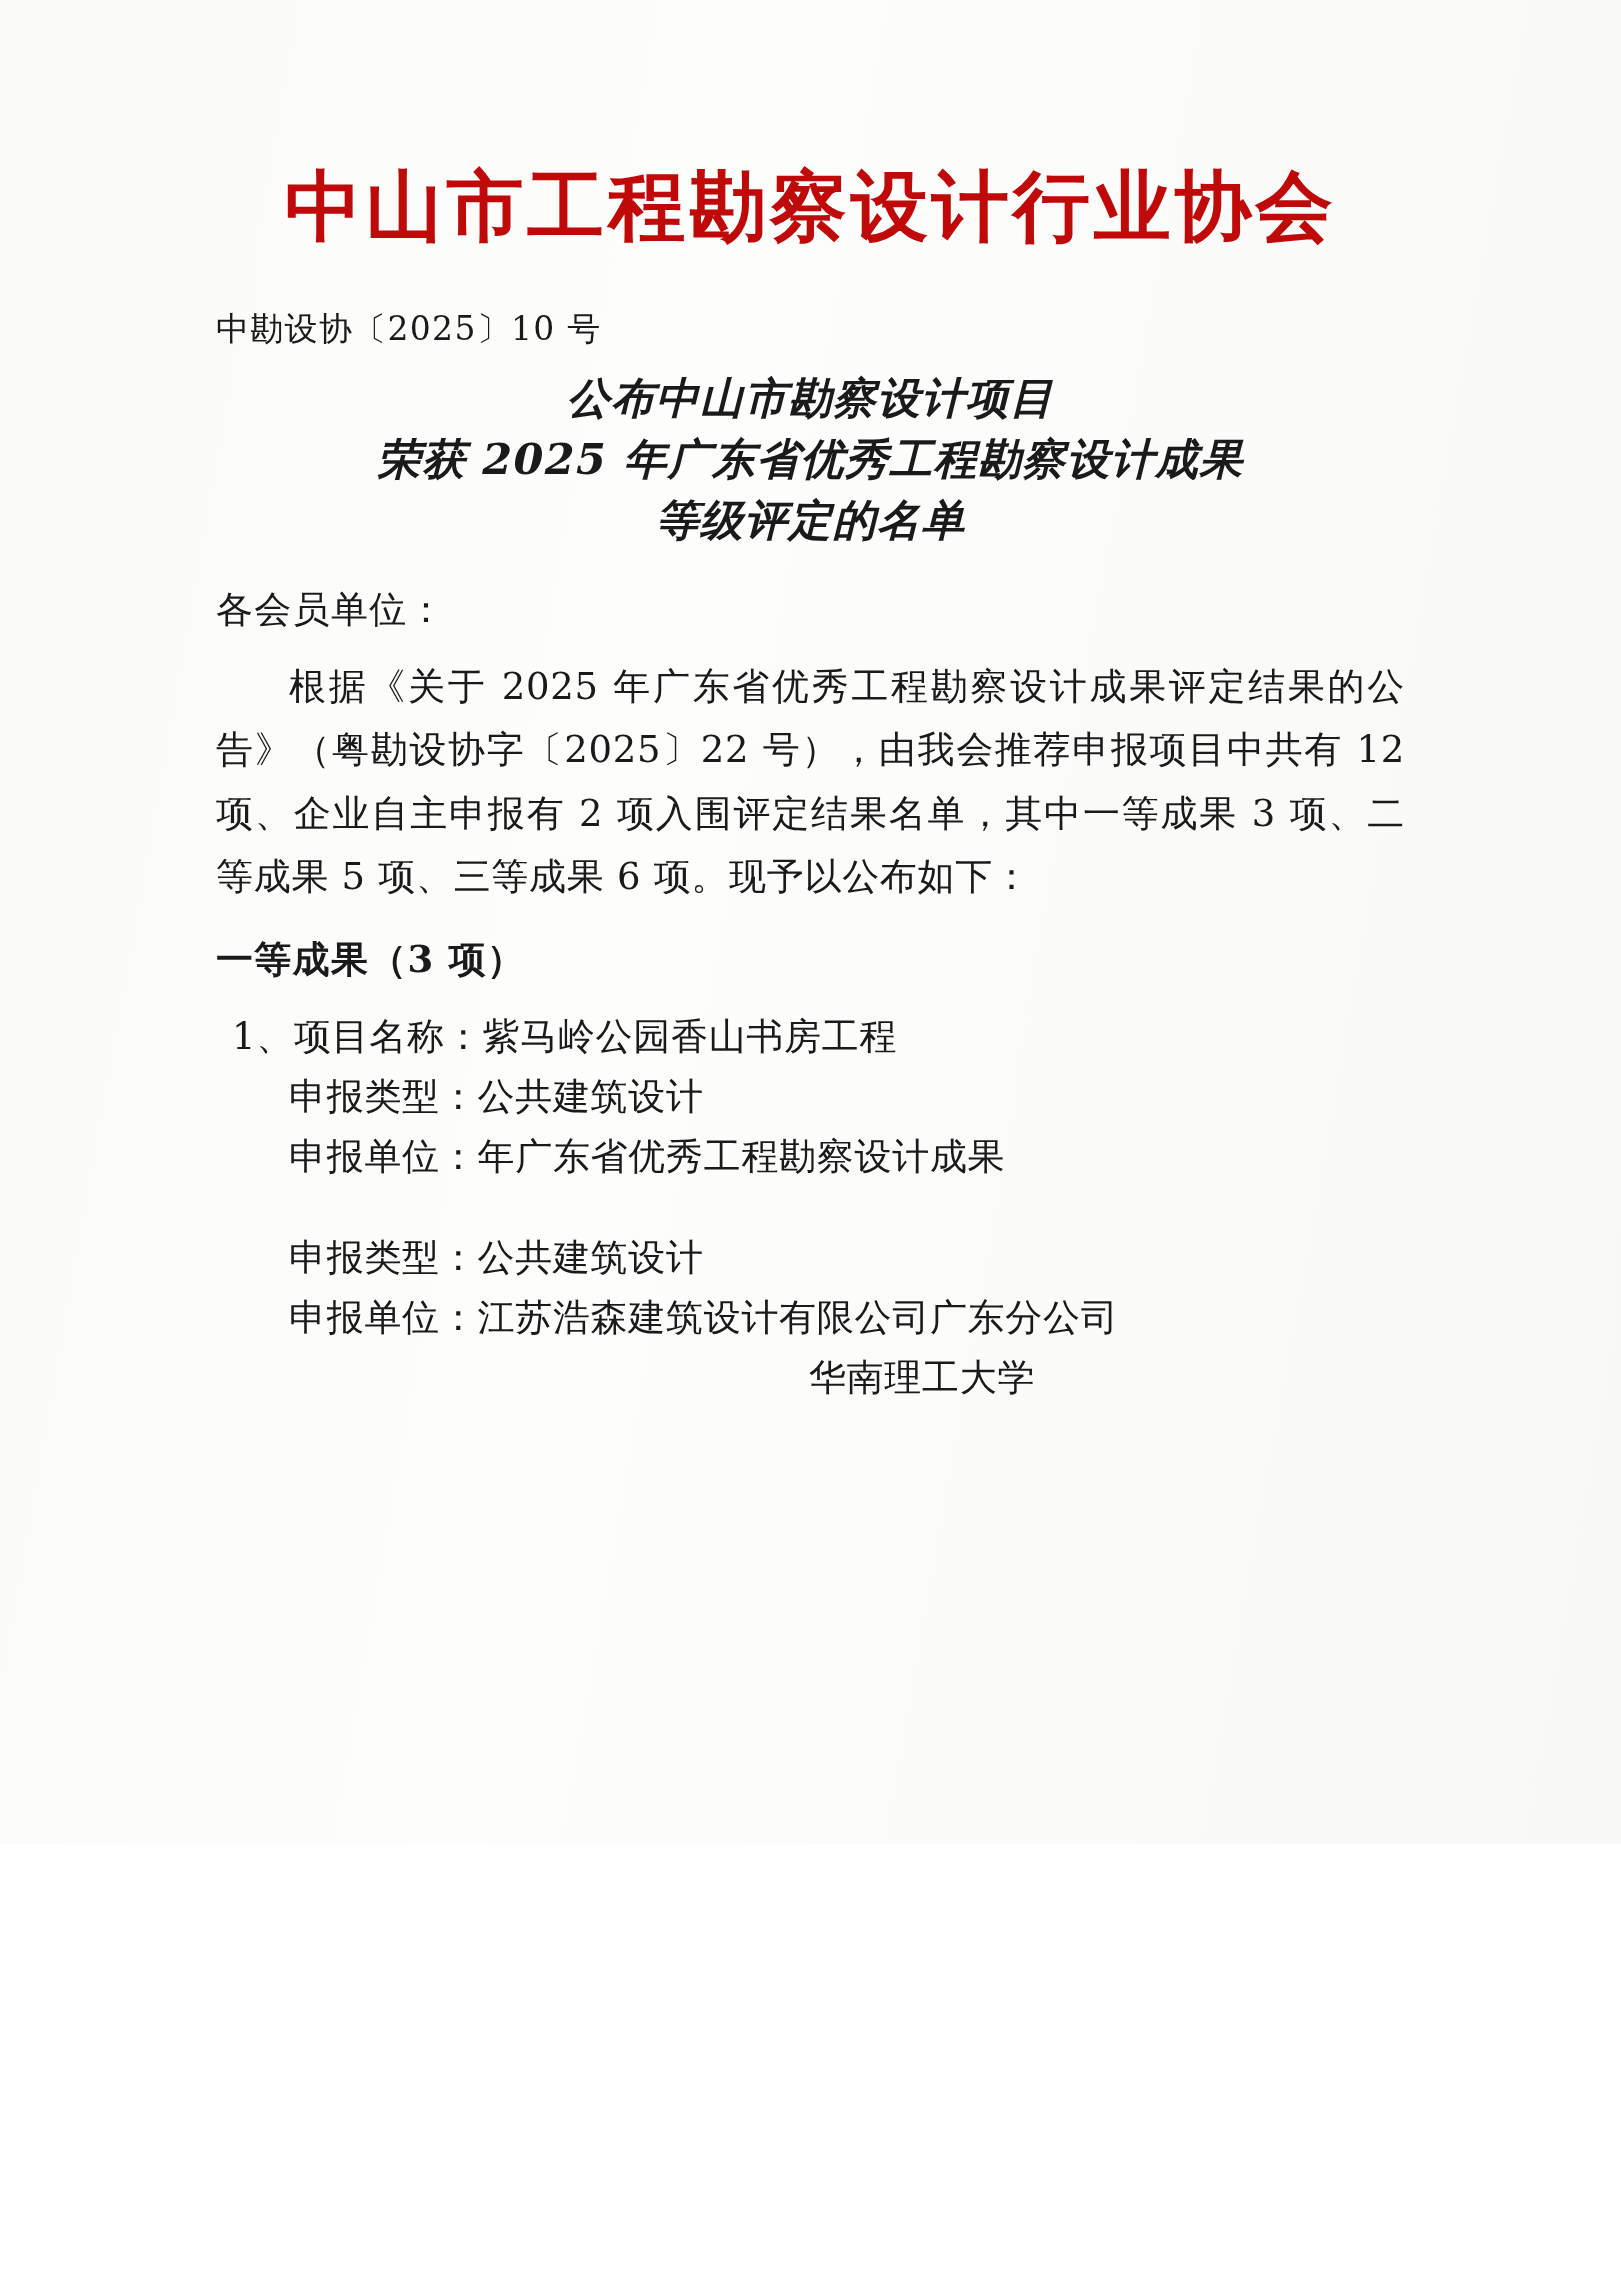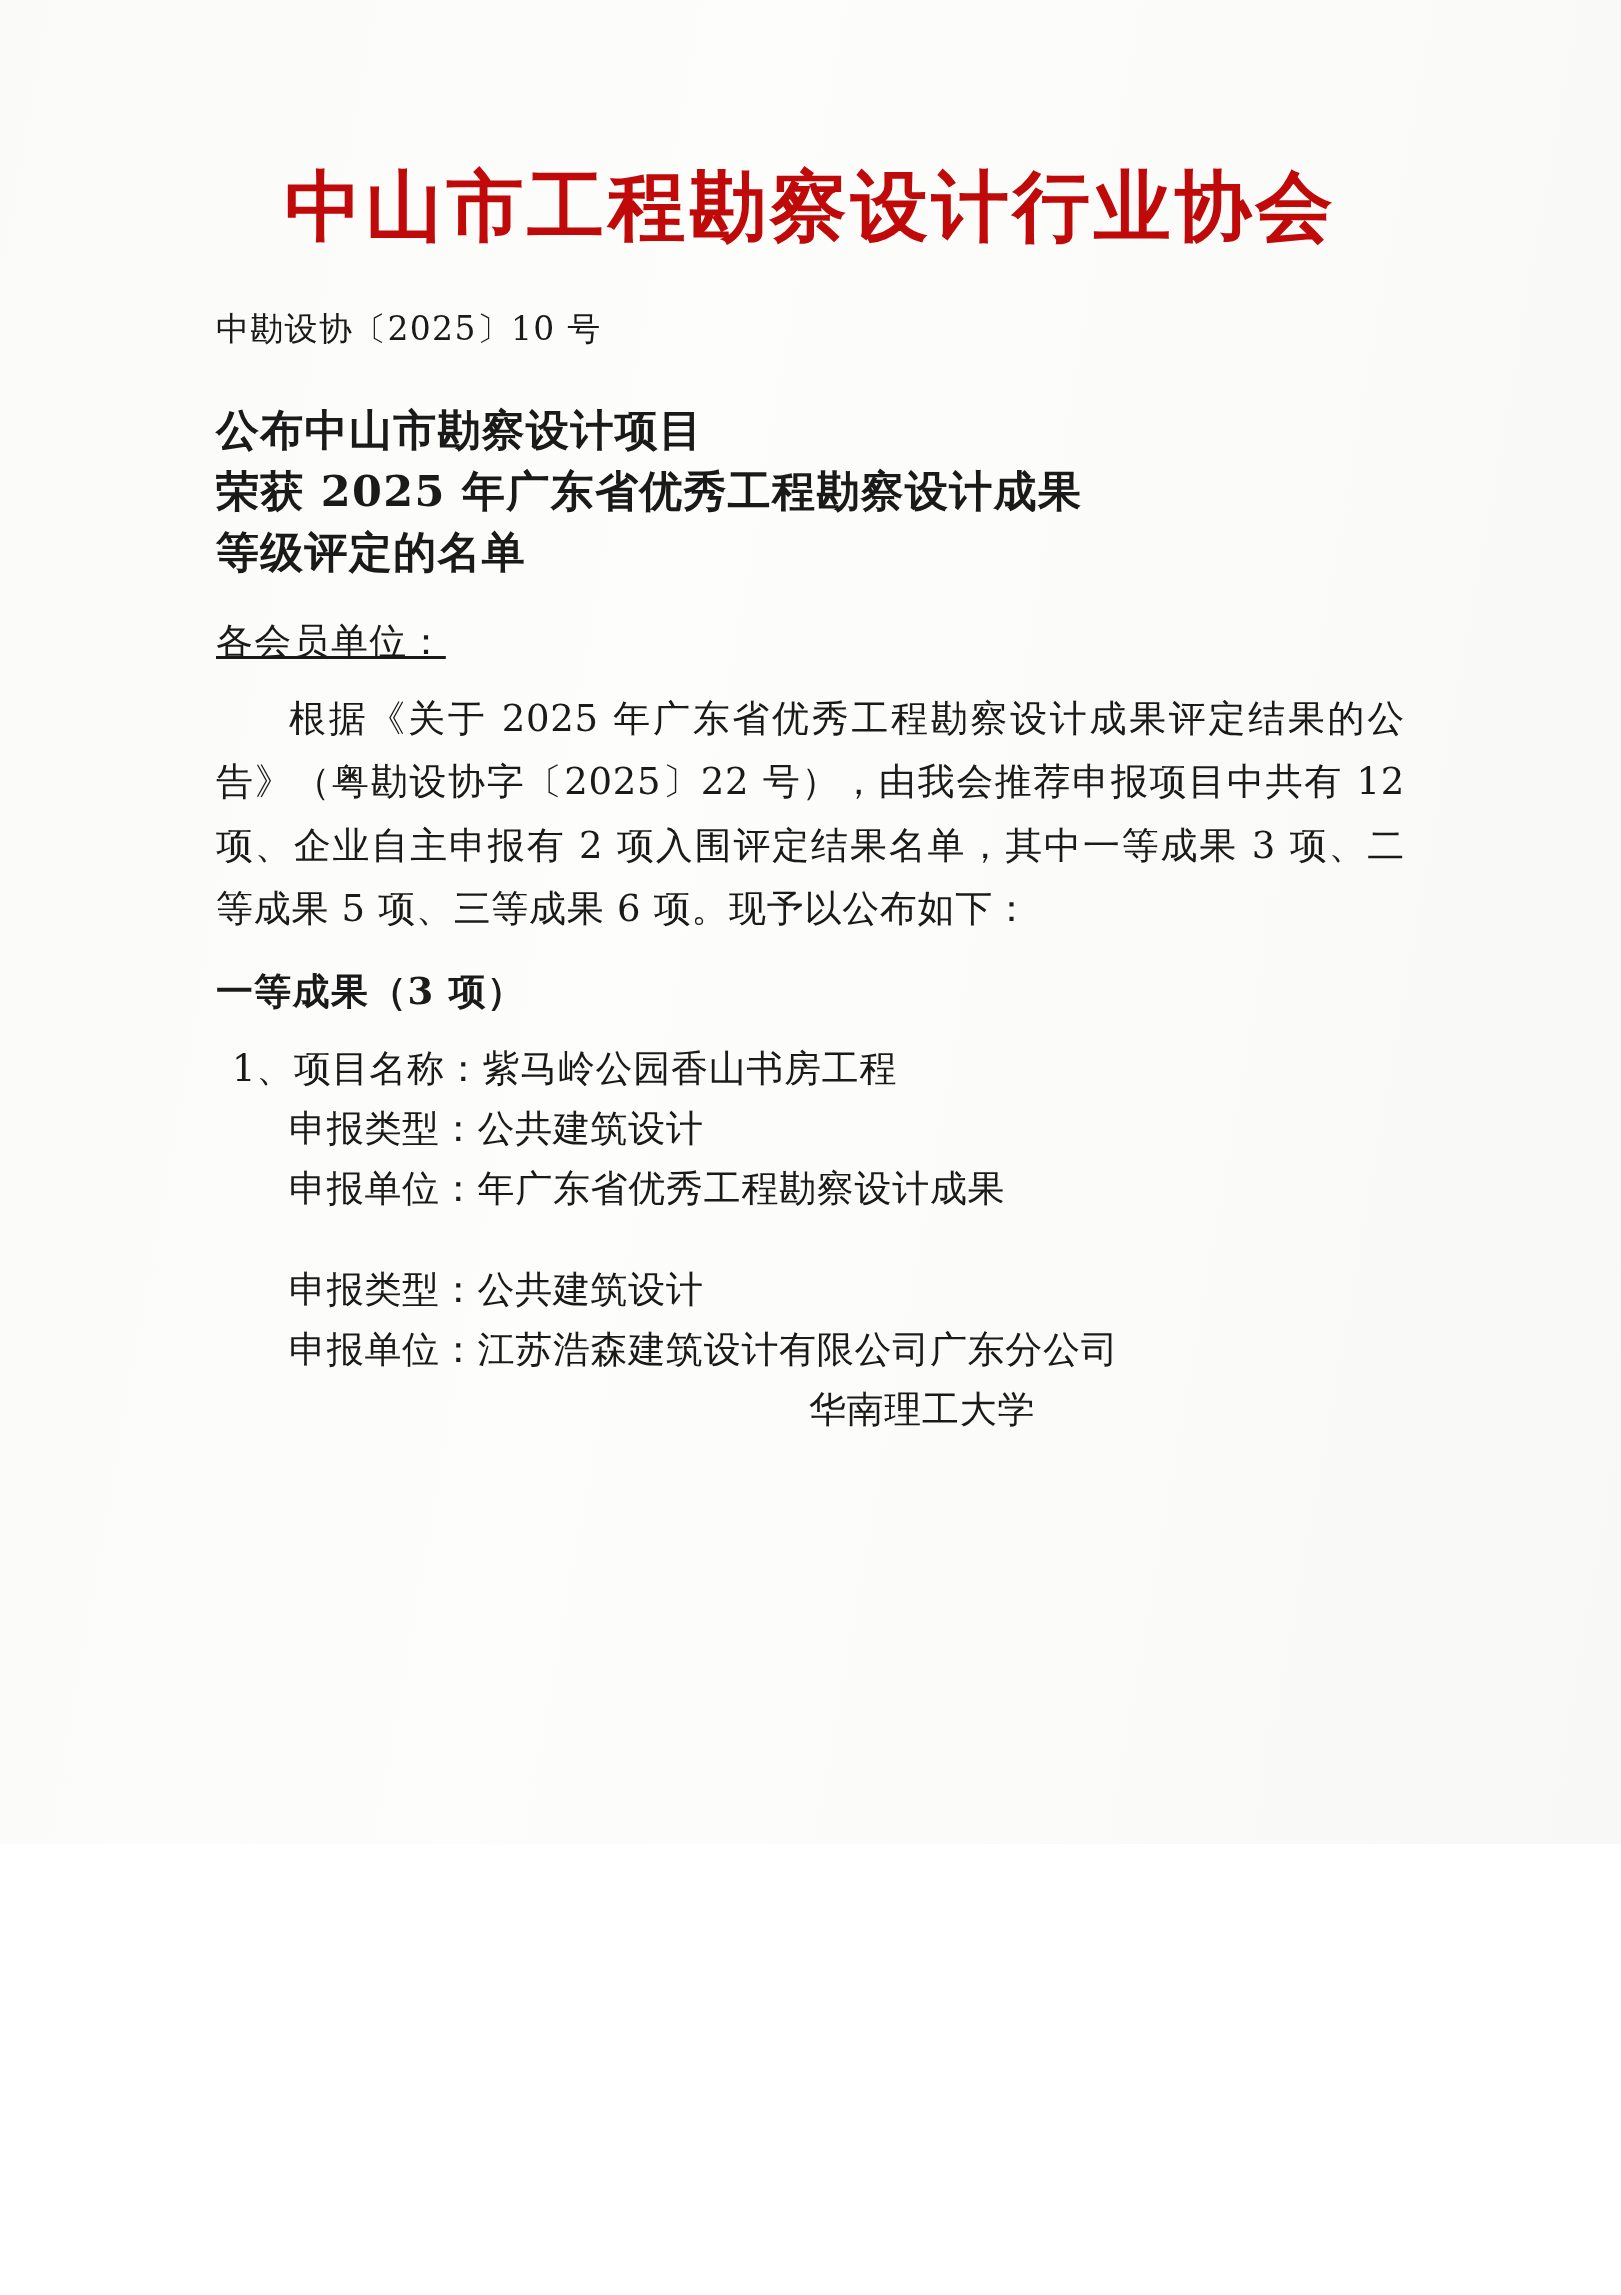--- a/index.html
+++ b/index.html
@@ -40,34 +40,35 @@
     line-height: 1.1;
     white-space: nowrap;
   }
   .doc-number {
     margin-top: 58px;
     font-size: 33px;
     letter-spacing: 1.3px;
     padding-right: 6.6px;
   }
   .title-block {
-    margin-top: 48px;
+    margin-top: 16px;
+    text-align: center;
     font-size: 43px;
     font-weight: bold;
     line-height: 1.42;
     letter-spacing: 1.3px;
+    font-style: italic;
   }
   .title-line {
     display: block;
   }
   .salutation {
     margin-top: 34px;
     font-size: 37px;
     letter-spacing: 1.3px;
-    text-decoration: underline;
   }
   .body-par {
     margin-top: 19.7px;
     font-size: 37px;
     line-height: 1.72;
     letter-spacing: 0.7px;
     text-align: justify;
     text-indent: 73px;
   }
   .section-head {

